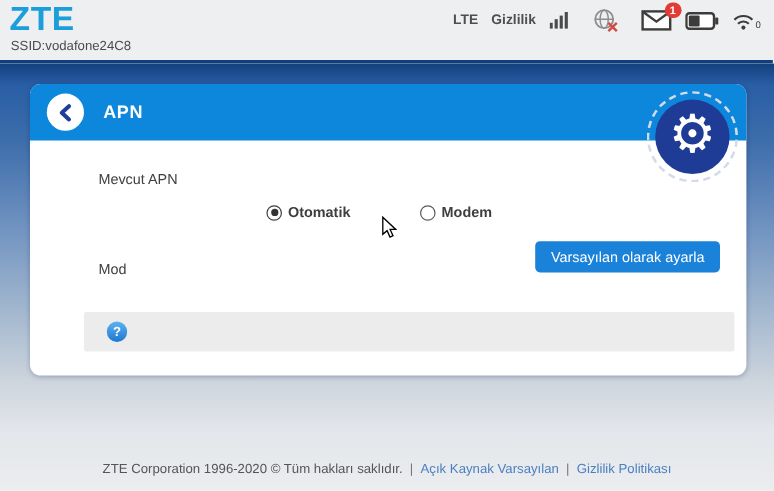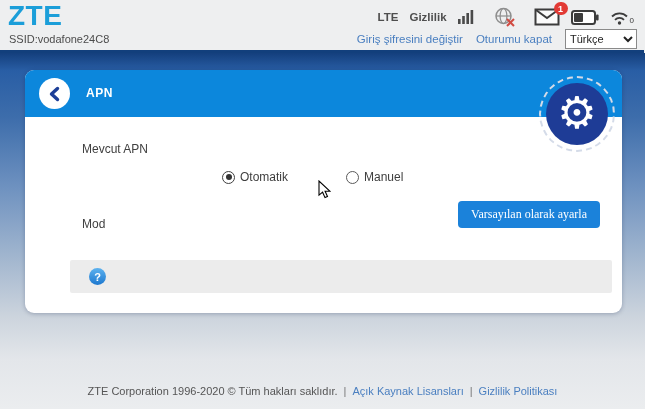--- a/index.html
+++ b/index.html
@@ -37,46 +37,46 @@
 
   
   .panel { position:absolute; left:25px; top:17px; width:597px; height:243px;
     background:#ffffff; border-radius:9px; box-shadow:0 1px 4px rgba(0,20,60,.25); }
   .panelhdr { position:absolute; top:0; left:0; width:100%; height:47px;
     background:#0c87dc; border-radius:9px 9px 0 0; }
   .backbtn { position:absolute; left:14px; top:8px; width:31px; height:31px;
     border-radius:50%; background:#fff; display:flex; align-items:center;
     justify-content:center; cursor:pointer; }
   .paneltitle { position:absolute; left:61px; top:0; line-height:47px;
-    font-size:12px; font-weight:bold; color:#fff; letter-spacing:0.5px; }
+    font-size:15px; font-weight:bold; color:#fff; letter-spacing:0.5px; }
 
   .gear-ring { position:absolute; left:514px; top:6px; width:76px; height:76px;
     border:2px dashed #d4dbe8; border-radius:50%; z-index:3; }
   .gear-circle { position:absolute; left:521px; top:13px; width:62px; height:62px;
     border-radius:50%; background:#1e3c96; z-index:4; display:flex;
     align-items:center; justify-content:center; cursor:pointer; }
   .gear-glyph { color:#fff; font-size:44px; line-height:1;
     font-family:"DejaVu Sans",sans-serif; transform:translateY(-1px); }
 
   .lbl { position:absolute; font-size:12px; color:#404040; }
   .lbl-apn { left:57px; top:72px; }
   .lbl-mod { left:57px; top:102px;margin-top:45px; }
 
   .radio-row { position:absolute; left:197px; top:100px; display:flex; gap:58px; }
-  .radio-opt { display:flex; align-items:center; gap:5px; cursor:pointer; }
+  .radio-opt { display:flex; align-items:center; gap:5px; cursor:pointer;font-weight:bold; }
   .rb { width:13px; height:13px; border-radius:50%; border:1px solid #5a5a5a;
     background:#fff; display:inline-flex; align-items:center; justify-content:center; }
   .rb.sel { border:1.5px solid #3f3f3f; }
   .rb.sel::after { content:""; width:6px; height:6px; border-radius:50%; background:#333; }
   .rlabel { font-size:12px; color:#3e3e3e; }
 
   .defbtn { position:absolute; right:22px; top:131px; background:#1b82da;
     border:none; border-radius:4px; color:#fff; font-size:12px;
     padding:6px 13px; cursor:pointer;
-    font-family:Liberation Serif, serif; }
+    font-family:Liberation Sans, sans-serif; }
 
   .warn { position:absolute; left:57px; top:164px; font-size:12px; color:#c04040; }
 
   .helpbar { position:absolute; left:45px; top:190px; width:542px; height:33px;
     background:#ececec; border-radius:2px; }
   .helpicon { position:absolute; left:19px; top:8px; width:17px; height:17px;
     border-radius:50%; background:linear-gradient(180deg,#5db2ef,#1d78cf);
     color:#fff; font-size:11px; font-weight:bold; display:flex;
     align-items:center; justify-content:center; cursor:pointer; }
 
@@ -137,27 +137,20 @@
     <span class="icon">
       <svg width="19" height="15" viewBox="0 0 19 15">
         <path d="M2,6.5 A10.5,10.5 0 0 1 17,6.5" fill="none" stroke="#3c3c3c" stroke-width="1.8"></path>
         <path d="M5,9.8 A6.3,6.3 0 0 1 14,9.8" fill="none" stroke="#3c3c3c" stroke-width="1.8"></path>
         <circle cx="9.5" cy="13" r="1.7" fill="#3c3c3c"></circle>
       </svg>
       <span class="wifi0">0</span>
     </span>
   </div>
 
-  <div class="linksrow">
-    <a class="hlink">Giriş şifresini değiştir</a>
-    <a class="hlink">Oturumu kapat</a>
-    <select class="langsel">
-      <option>Türkçe</option>
-    </select>
-  </div>
 </div>
 
 <div class="main">
 
   <div class="panel">
     <div class="panelhdr">
       <div class="backbtn">
         <svg width="14" height="16" viewBox="0 0 14 16">
           <polyline points="9.5,2.5 3.5,8 9.5,13.5" fill="none" stroke="#1d3f98" stroke-width="3.4" stroke-linecap="round" stroke-linejoin="round"></polyline>
         </svg>
@@ -173,34 +166,34 @@
     <span class="lbl lbl-apn">Mevcut APN</span>
     <span class="lbl lbl-mod">Mod</span>
 
     <div class="radio-row">
       <span class="radio-opt">
         <span class="rb sel"></span>
         <span class="rlabel">Otomatik</span>
       </span>
       <span class="radio-opt">
         <span class="rb"></span>
-        <span class="rlabel">Manuel</span>
+        <span class="rlabel">Modem</span>
       </span>
     </div>
 
     <span class="cursor">
       <svg width="13" height="19" viewBox="0 0 13 19">
         <path d="M1,1 L1,15.2 L4.6,12.2 L7,17.6 L9.5,16.4 L7.1,11.2 L11.8,11.2 Z" fill="#ffffff" stroke="#000000" stroke-width="1.1"></path>
       </svg>
     </span>
 
     <button class="defbtn">Varsayılan olarak ayarla</button>
 
 
     <div class="helpbar">
       <div class="helpicon">?</div>
     </div>
   </div>
 
   <div class="footer">
-    <span>ZTE Corporation 1996-2020 © Tüm hakları saklıdır.</span><span class="fsep">|</span><a class="flink">Açık Kaynak Lisansları</a><span class="fsep">|</span><a class="flink">Gizlilik Politikası</a>
+    <span>ZTE Corporation 1996-2020 © Tüm hakları saklıdır.</span><span class="fsep">|</span><a class="flink">Açık Kaynak Varsayılan</a><span class="fsep">|</span><a class="flink">Gizlilik Politikası</a>
   </div>
 </div>
 
 </body></html>

